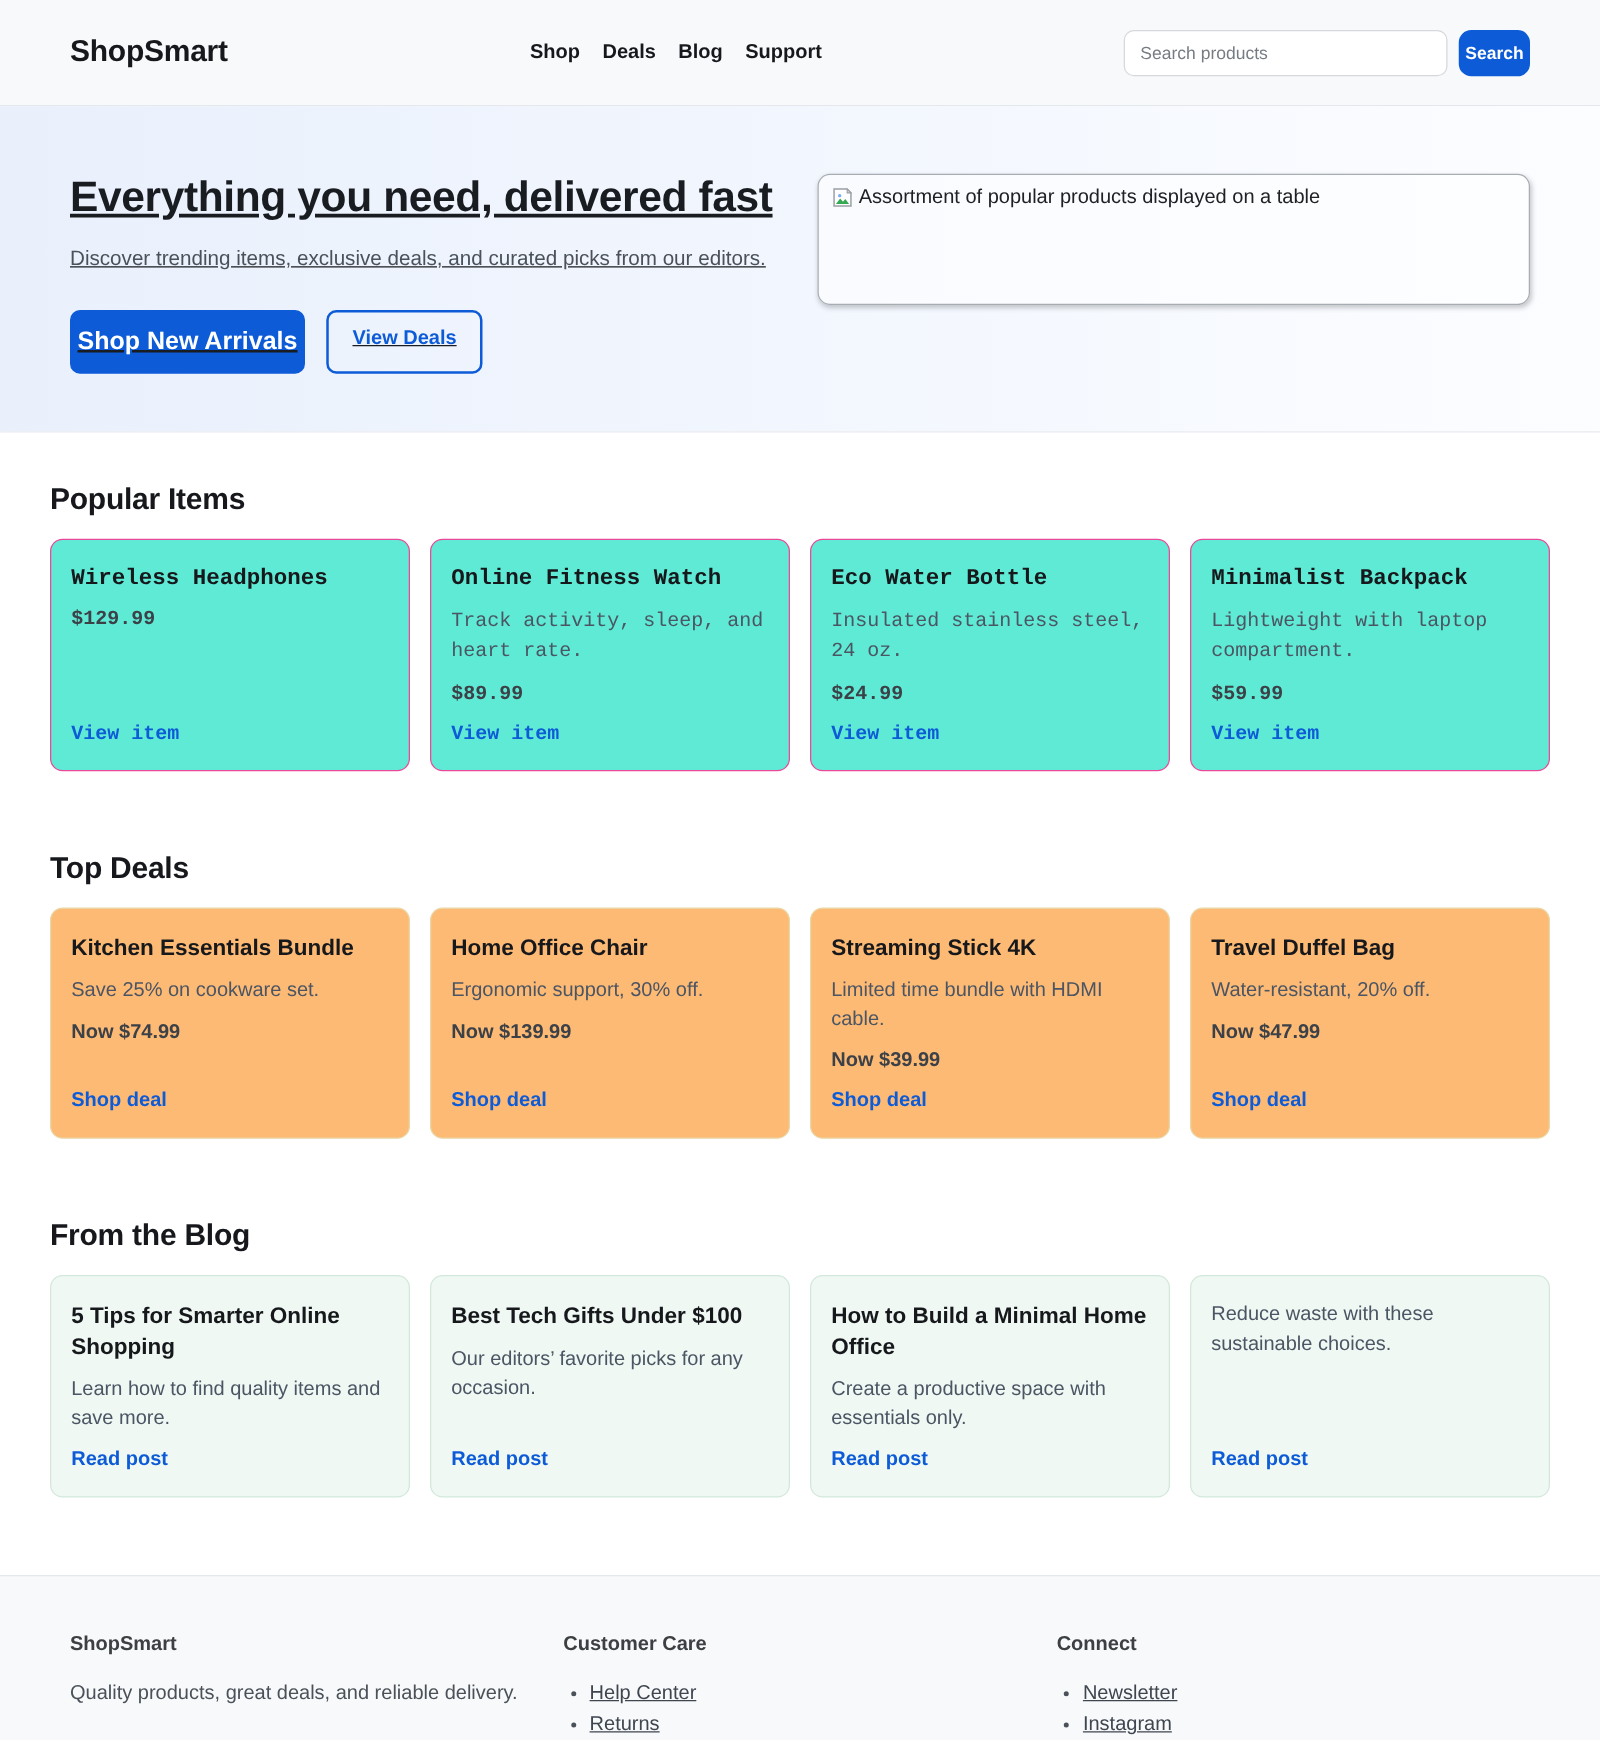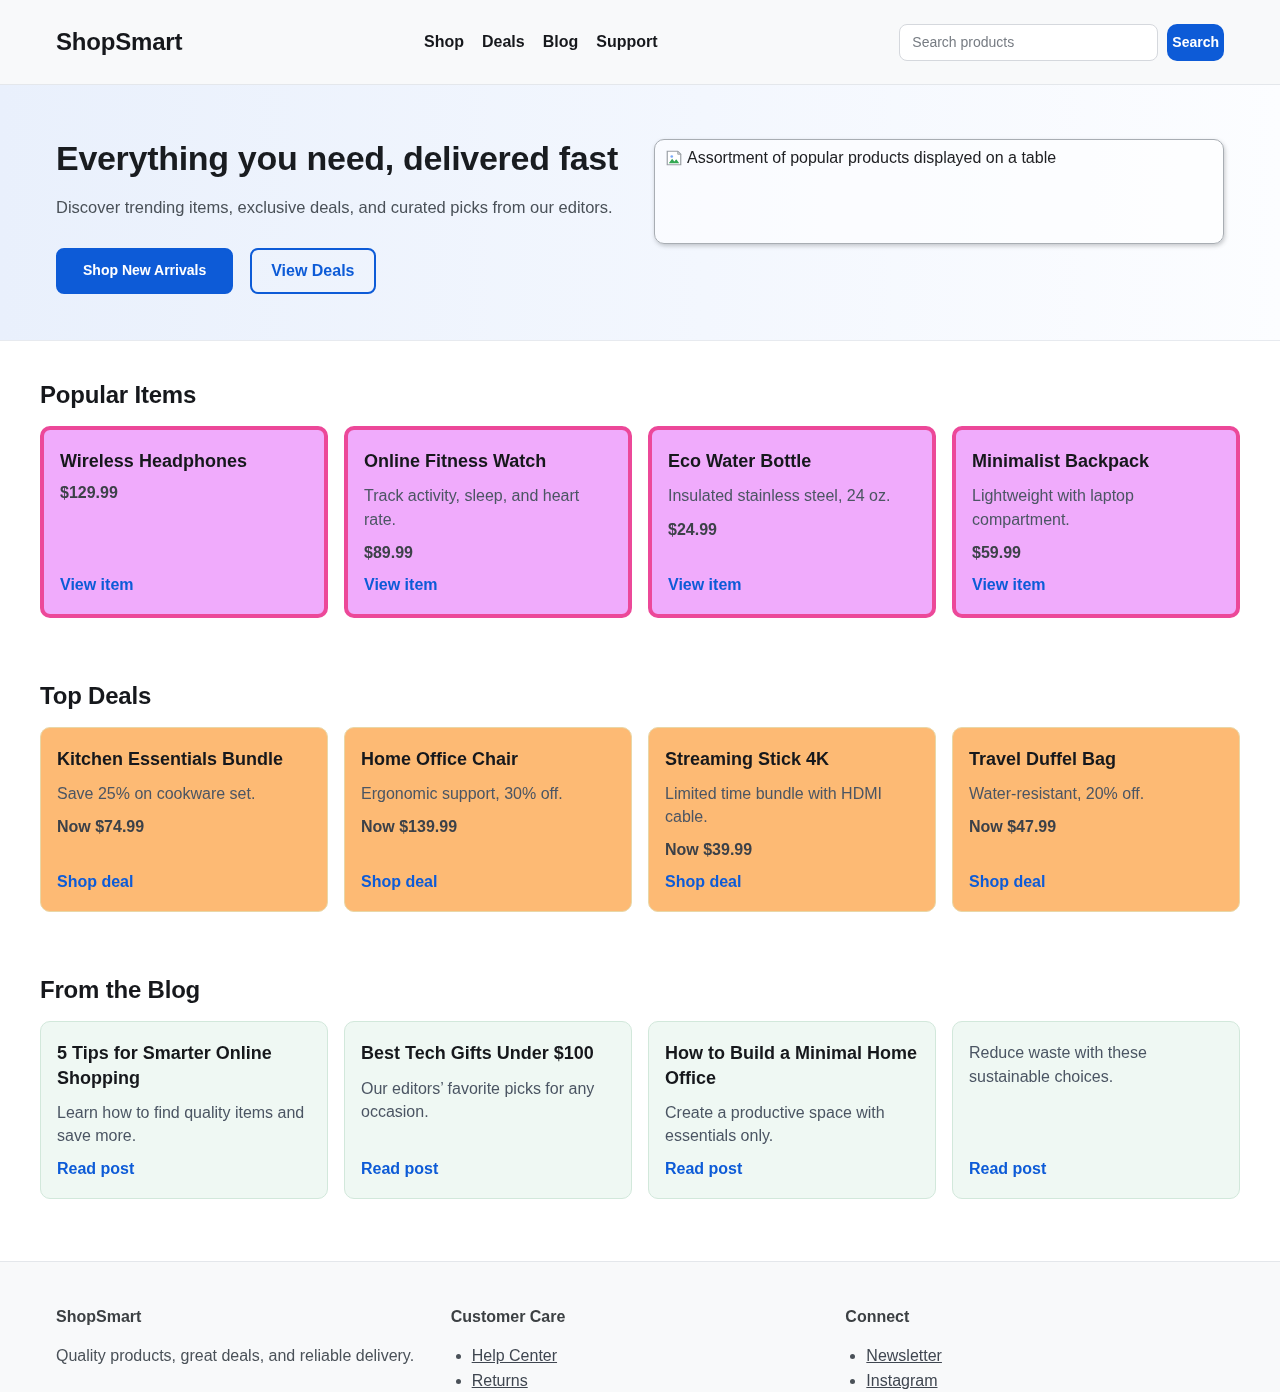--- a/index.html
+++ b/index.html
@@ -34,30 +34,30 @@
 
   
   .hero {
     background: linear-gradient(90deg, #e9f0fc 0%, #f3f7fe 55%, #fcfdff 100%);
     border-bottom: 1px solid #e7eaef;
   }
   .hero .inner {
     display: flex; align-items: flex-start; justify-content: space-between;
     padding-top: 54px; padding-bottom: 46px; gap: 28px;
   }
-  .hero-copy { max-width: 590px; }
+  .hero-copy { max-width: 590px; text-decoration: underline; }
   .hero-copy h1 {
     font-size: 34px; font-weight: bold; color: #191c20; letter-spacing: -0.3px;
     margin-bottom: 20px; line-height: 1.15;
   }
   .hero-copy p { font-size: 16.5px; color: #4a5158; margin-bottom: 31px; }
   .hero-ctas { display: flex; gap: 17px; }
   .btn-primary {
     display: inline-block; background: #0d5bd7; color: #ffffff; text-decoration: none;
-    font-size: 14px; font-weight: bold; padding: 12px 25px; border-radius: 8px;
+    font-size: 20px; font-weight: bold; padding: 12px 4px; border-radius: 8px;
     border: 2px solid #0d5bd7;
   }
   .btn-outline {
     display: inline-block; background: transparent; color: #0d5bd7; text-decoration: none;
     font-size: 16px; font-weight: bold; padding: 12px 19px; border-radius: 8px;
     border: 2px solid #0d5bd7;
   }
   .hero-image-frame {
     flex: 0 0 570px; width: 570px; height: 105px;
     border: 1px solid #a8adb3; border-radius: 10px;
@@ -79,21 +79,21 @@
   .card {
     border-radius: 10px; padding: 19px 16px 20px;
     display: flex; flex-direction: column;
   }
   .card h3 { font-size: 18px; font-weight: bold; color: #16181c; margin-bottom: 11px; line-height: 1.35; }
   .card .desc { font-size: 16px; color: #4b5563; line-height: 1.45; margin-bottom: 13px; }
   .card .price { font-size: 16px; font-weight: bold; color: #3c4148; margin-bottom: 14px; }
   .card .card-link {
     margin-top: auto; font-size: 16px; font-weight: bold; color: #0d5bd7; text-decoration: none;
   }
-  .card.popular { background: #f0abfc; border: 4px solid #ec4899; }
+  .card.popular { background: #5eead4; border: 1px solid #ec4899; font-family: Liberation Mono, monospace; }
   .card.deal    { background: #fdba74; border: 1px solid #e9d7a7; }
   .card.blogp   { background: #eff8f3; border: 1px solid #d2e8db; }
 
   
   .site-footer {
     margin-top: 32px; background: #f8f9fa; border-top: 1px solid #e4e7eb;
     padding: 46px 0 64px;
   }
   .site-footer .inner { display: flex; gap: 16px; }
   .foot-col { flex: 1 1 0; }

